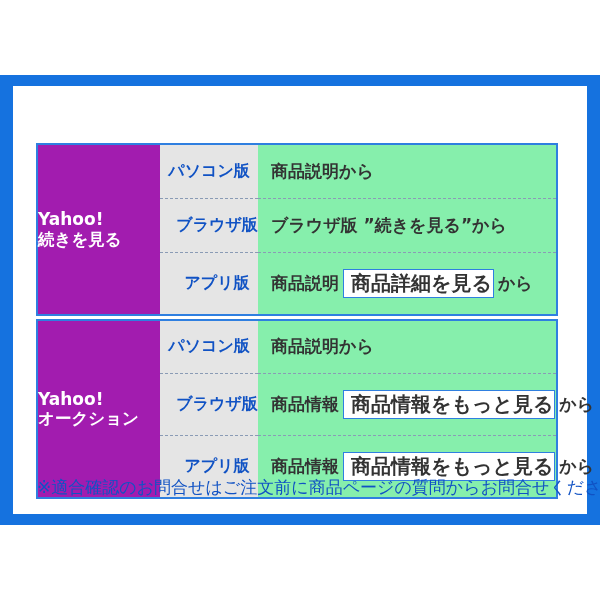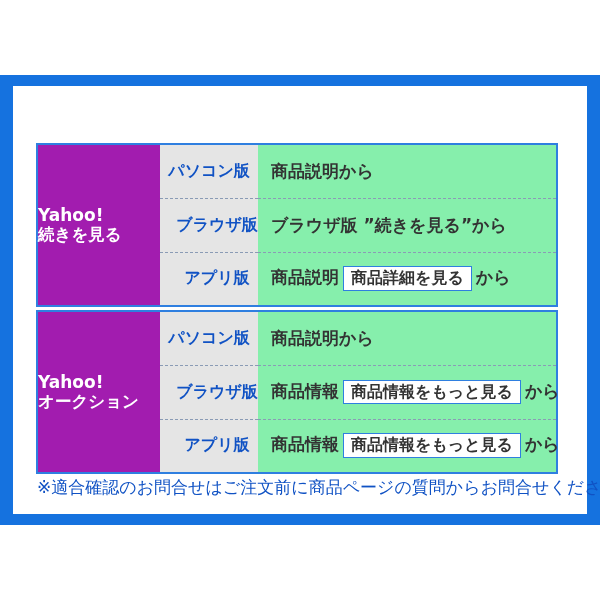--- a/index.html
+++ b/index.html
@@ -117,23 +117,23 @@
 
   .rowh { height: 54px; }
 
   
   .boxbtn {
     display: inline-block;
     border: 1px solid #2f7fe0;
     background: #ffffff;
     color: #333333;
     font-weight: bold;
-    font-size: 16px;
-    padding: 2px 7px 3px 7px;
-    margin: 8px 4px;
+    font-size: 20px;
+    padding: 2px 1px 3px 7px;
+    margin: 16px 4px;
     line-height: 1.1;
     vertical-align: middle;
   }
 
   .gap { height: 3px; }
 
   .note {
     position: absolute;
     left: 24px;
     top: 390px;

